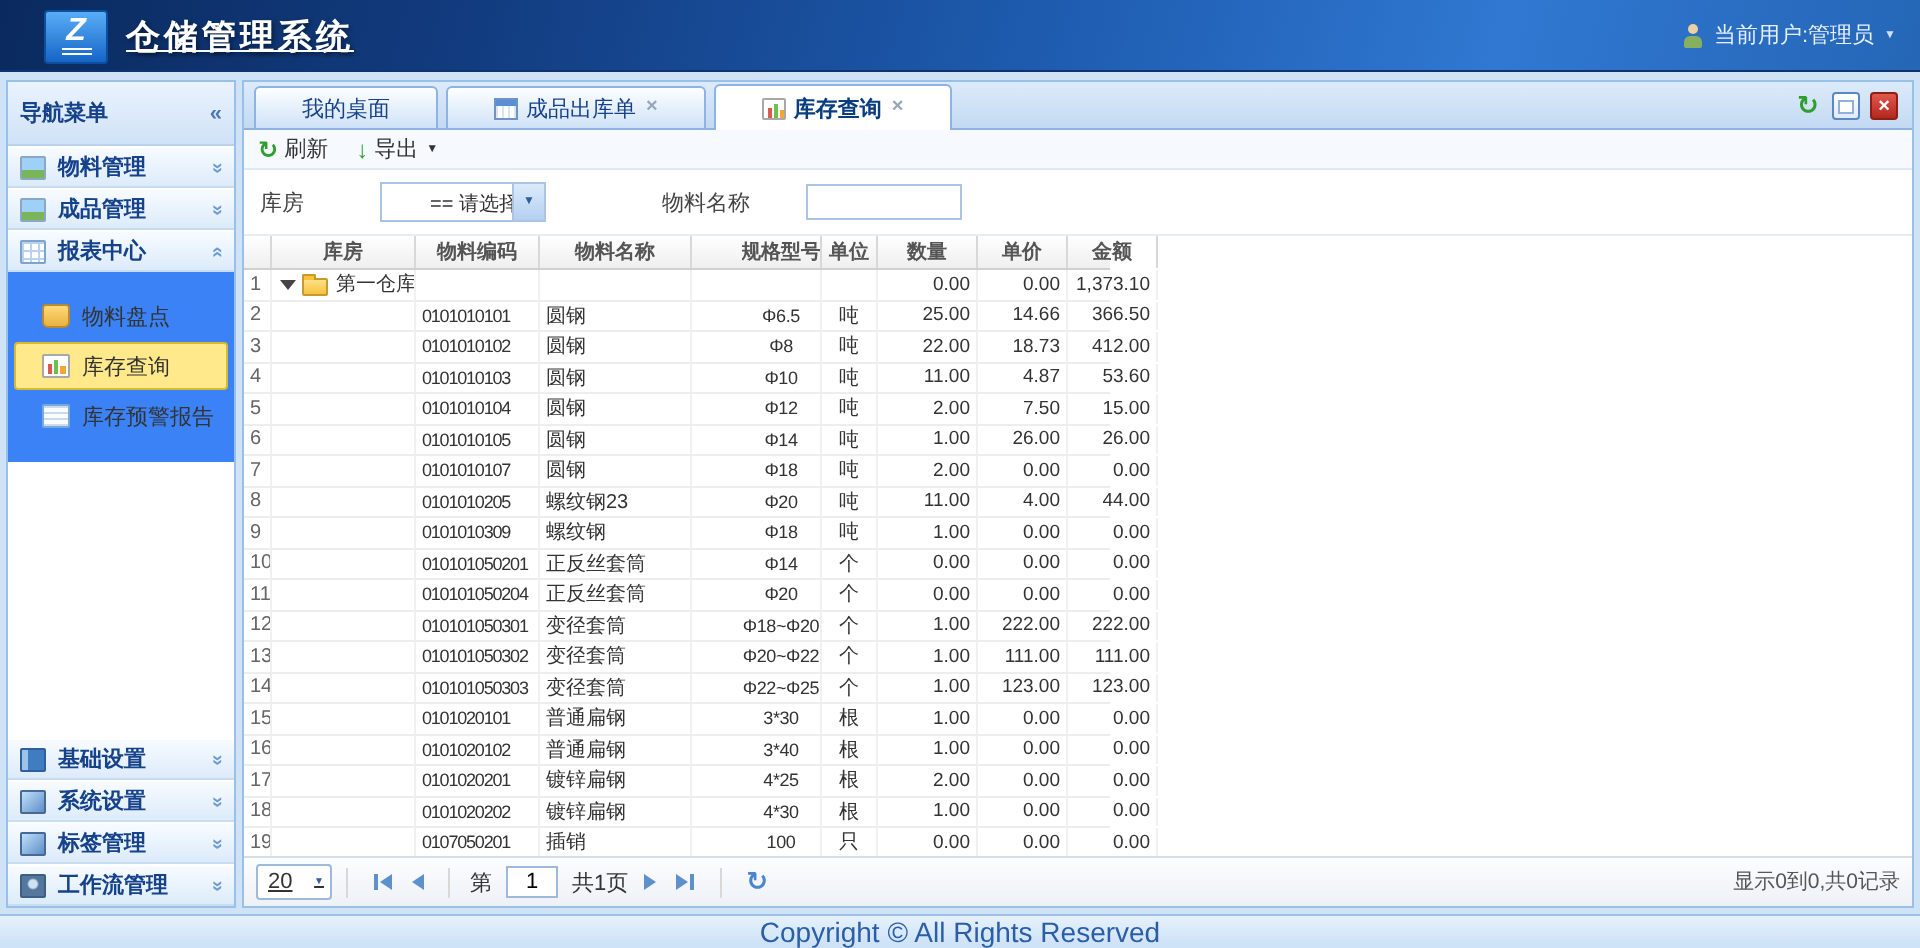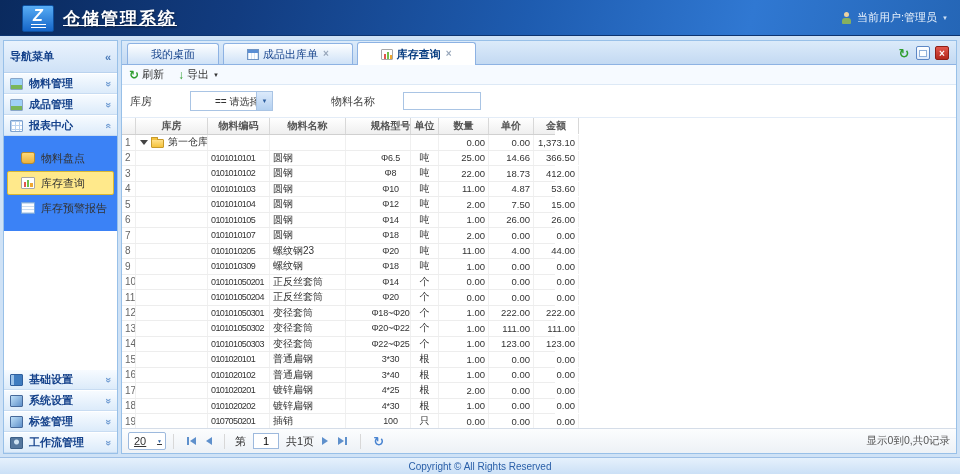--- a/index.html
+++ b/index.html
@@ -142,21 +142,21 @@
   .pg-tri-r { width:0; height:0; border-top:4px solid transparent; border-bottom:4px solid transparent; border-left:6px solid #5e90cc; }
   .pg-bar { width:2px; height:8px; background:#5e90cc; margin:0 1px; }
   .pg-text { margin:0 3px; }
   .pg-input { width:26px; height:16px; border:1px solid #9db9dd; text-align:center; font-size:11px; margin:0 4px; outline:none; }
   .pg-refresh { color:#4a85d1; font-size:13px; font-weight:bold; }
   .pg-status { margin-left:auto; font-size:10.5px; color:#555; }
 
   
   .app-footer { position:absolute; left:0; right:0; bottom:0; height:17px;
     background:linear-gradient(#e6f1fc,#cbe0f6); border-top:1px solid #9fc0e6;
-    display:flex; align-items:center; justify-content:center; font-size:10px; color:#2a5fa8; }
+    display:flex; align-items:center; justify-content:center; font-size:14px; color:#2a5fa8; }
 </style>
 </head>
 <body>
 
 <div id="app">
 
   <header class="app-header">
     <div class="logo">
       <span class="logo-z">Z</span>
       <span class="logo-lines"></span>

